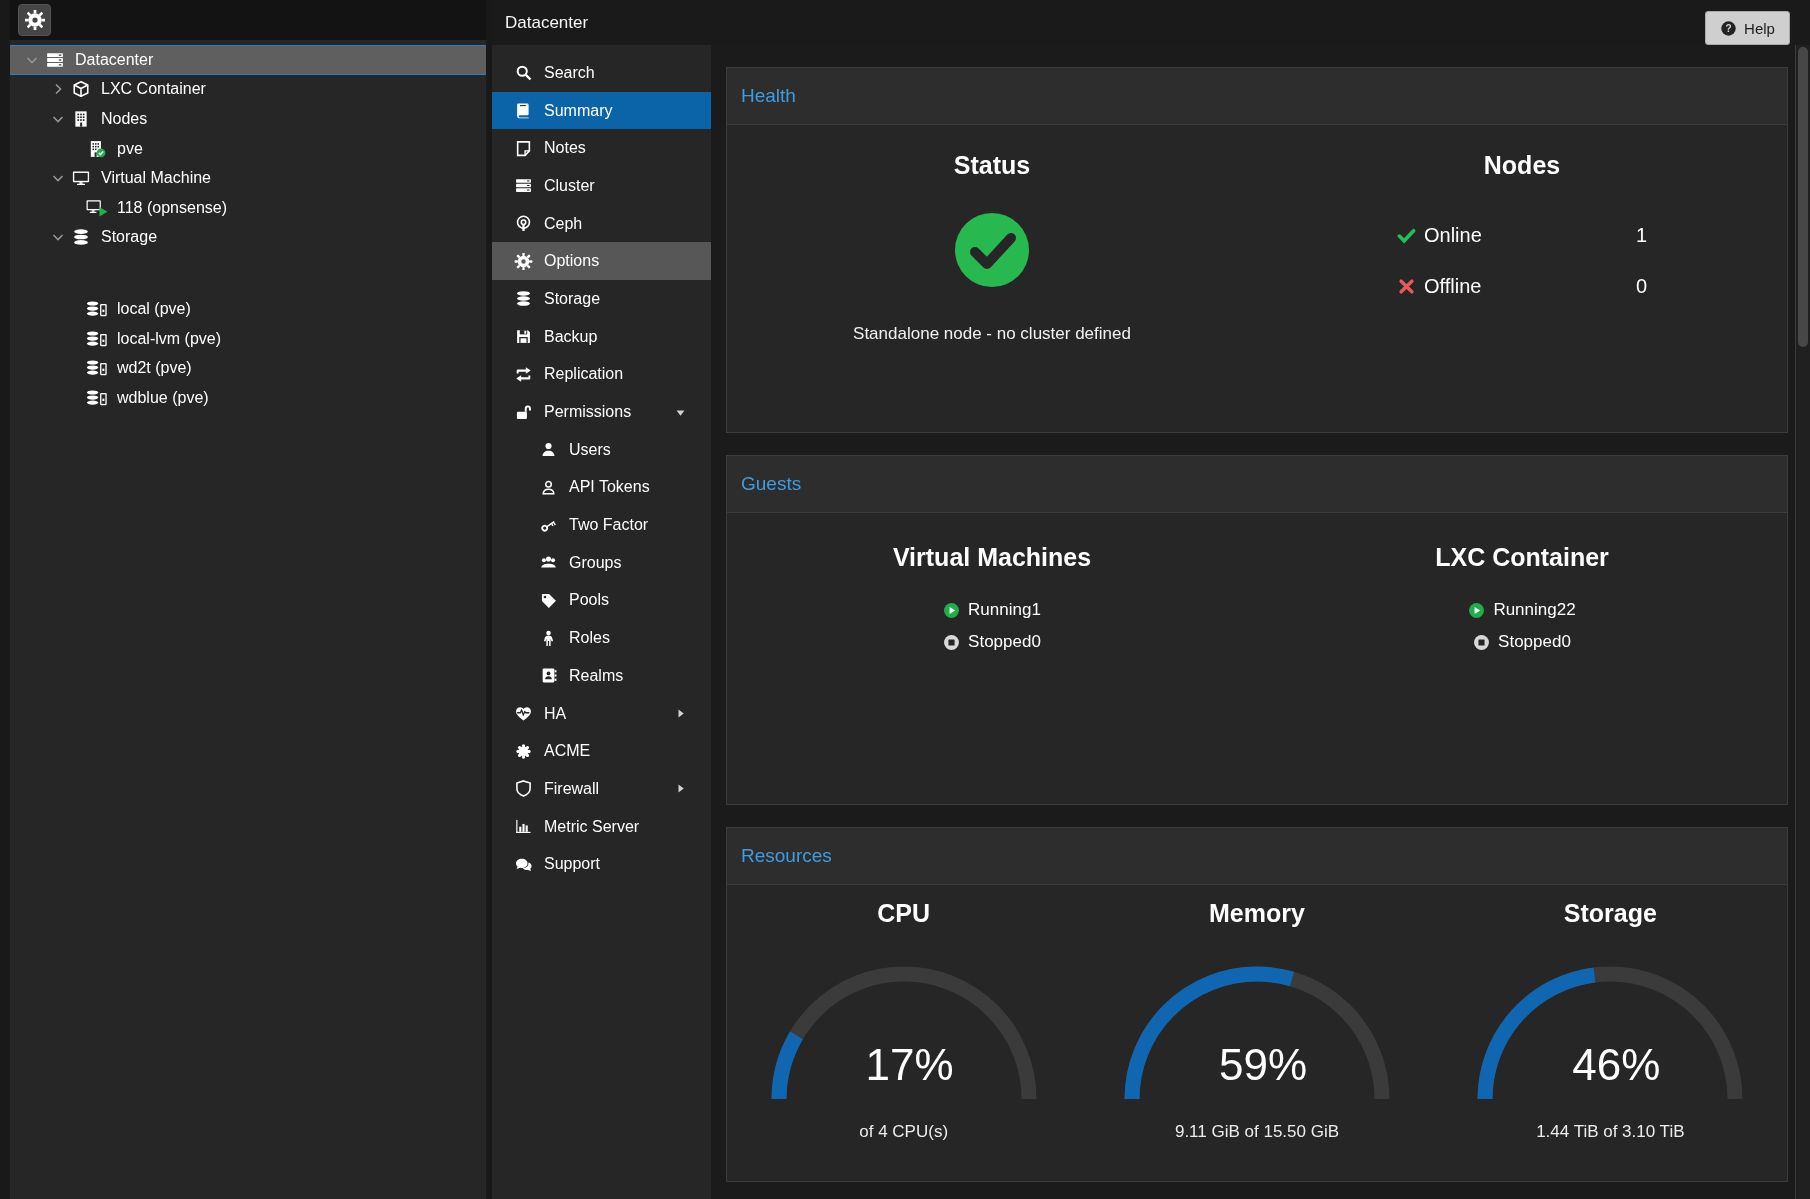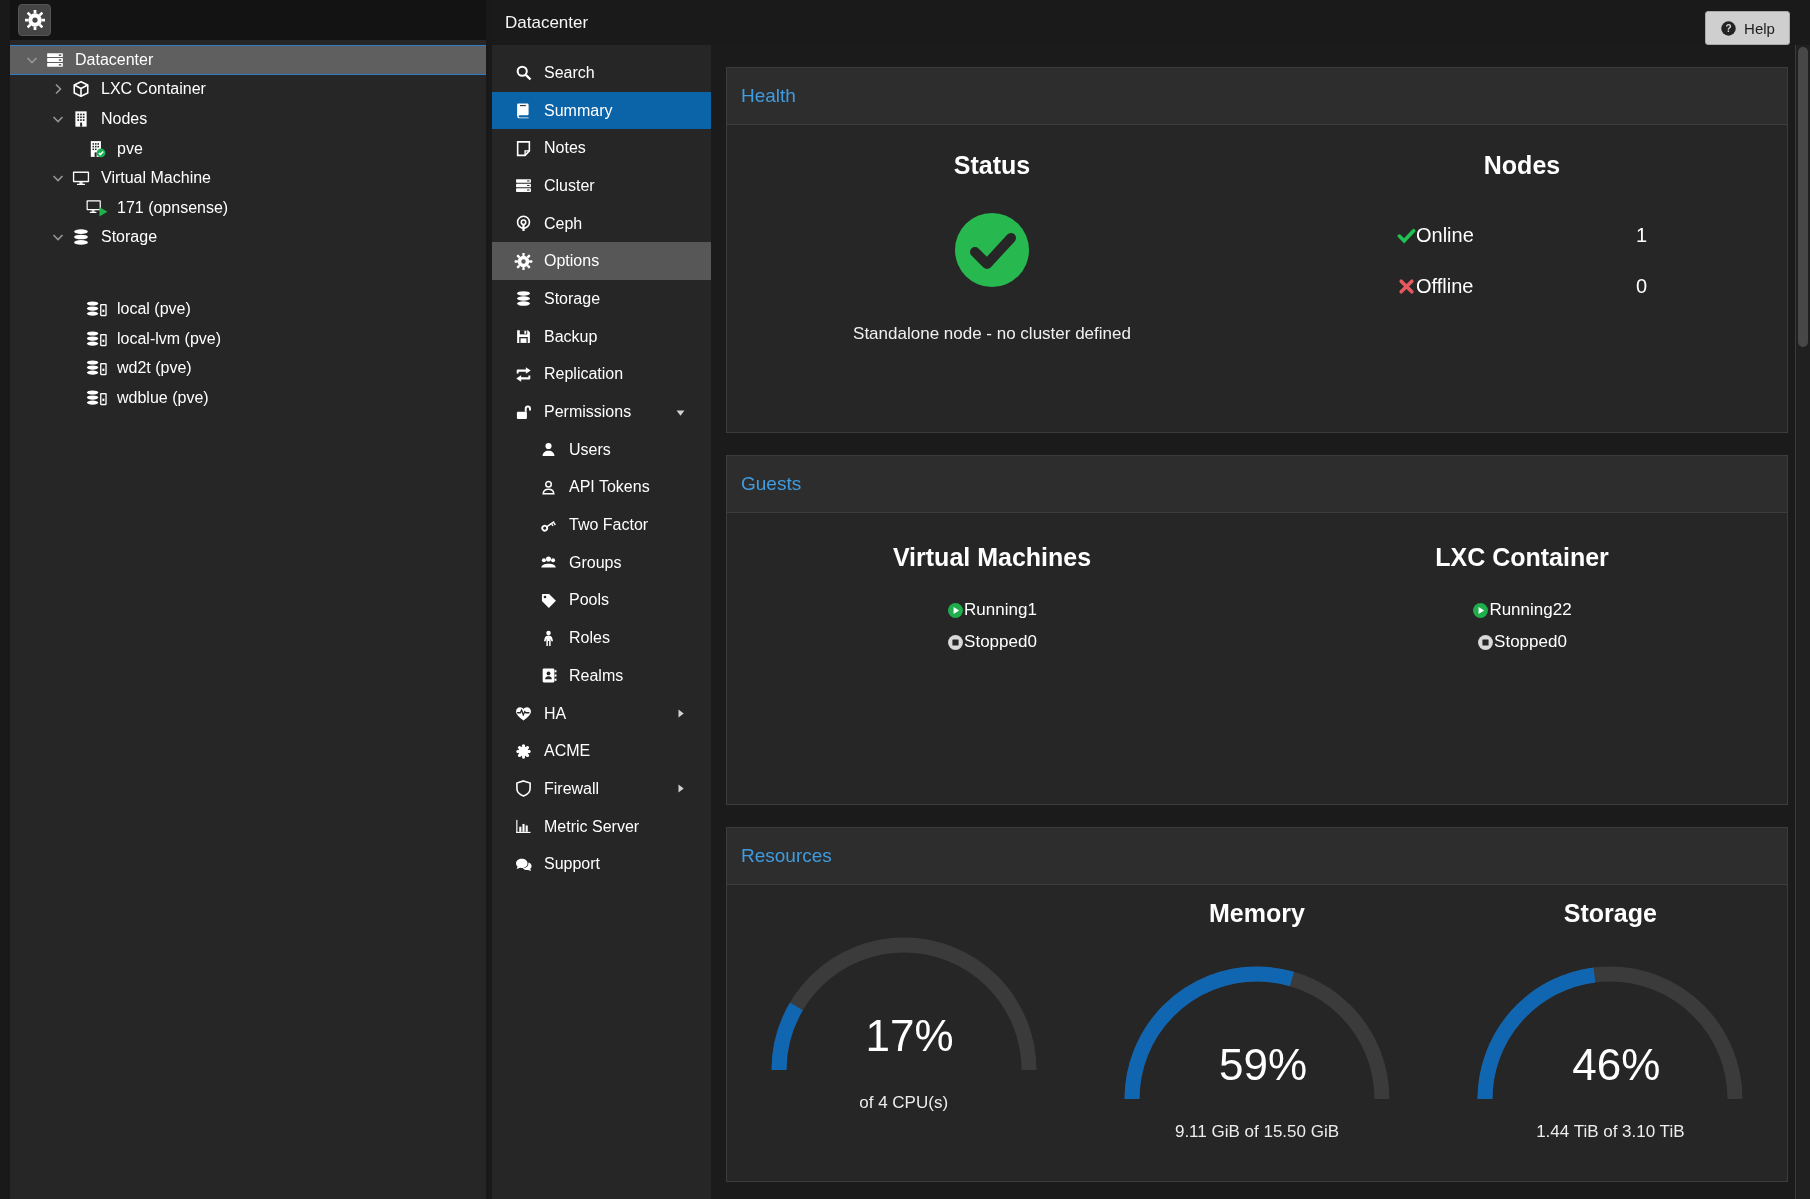--- a/index.html
+++ b/index.html
@@ -47,21 +47,21 @@
   .panel.health { height:366px; } .panel.guests { height:350px; } .panel.resources { height:355px; }
 
   .pbody { display:flex; }
   .half { flex:1; text-align:center; padding-top:26px; }
   .half h3, .third h3 { font-size:25px; font-weight:bold; color:#fff; }
   .status-icon { width:80px; height:80px; margin:30px auto 0; }
   .status-msg { margin-top:34px; font-size:17px; color:#f0f0f0;text-align:center; }
 
   .ntable { width:250px; margin:30px auto 0; }
   .nrow { height:51px; display:flex; align-items:center; justify-content:space-between; font-size:20px; }
-  .nlab { display:flex; align-items:center; gap:0; }
+  .nlab { display:flex; align-items:center; gap:8px; }
   .nrow .ic { width:19px; height:19px; }
   .green { color:var(--ok-green,#21c052); }
   .red { color:var(--err-red,#e4595e); }
 
   .gtable { width:350px; margin:22px auto 0; }
   .grow { height:32px; display:flex; align-items:center; justify-content:center; font-size:17px; }
   .grow .ic { width:17px; height:17px; }
   .guests .half { padding-top:30px; }
 
   .res-body { display:flex; }
@@ -205,21 +205,21 @@
           <svg viewBox="0 0 20 16" xmlns="http://www.w3.org/2000/svg">
             <g fill="currentColor">
               <rect x="0.5" y="1" width="13" height="9" rx="0.8"></rect>
               <rect x="5.2" y="10" width="2.6" height="1.4"></rect>
               <rect x="3.4" y="11.4" width="6.2" height="1.1" rx="0.4"></rect>
             </g>
             <rect x="1.6" y="2.1" width="10.8" height="6.8" fill="#262626"></rect>
             <path d="M12.2 7.2l7.3 4.3-7.3 4.3z" fill="#21b14b"></path>
           </svg>
         </span>
-        <span>171 (opnsense)</span>
+        <span>118 (opnsense)</span>
       </div>
       <div class="tree-row" style="padding-left: 40px;">
         <span class="ic expander">
           <svg viewBox="0 0 16 16" xmlns="http://www.w3.org/2000/svg">
             <path d="M3.5 6L8 10.5 12.5 6" fill="none" stroke="currentColor" stroke-width="1.6"></path>
           </svg>
         </span>
         <span class="ic ticon">
           <svg viewBox="0 0 16 16" xmlns="http://www.w3.org/2000/svg">
             <g fill="currentColor">
@@ -698,20 +698,21 @@
       </div>
     </div>
   </section>
 
   <section class="panel resources">
     <div class="phdr">
       <span class="ptitle">Resources</span>
     </div>
     <div class="res-body" id="gauges">
         <div class="third">
+          <h3>CPU</h3>
           <div class="gauge-wrap"><svg viewBox="0 0 280 150" xmlns="http://www.w3.org/2000/svg">
               <path d="M 15 145 A 125 125 0 0 1 265 145" fill="none" stroke="#3b3b3b" stroke-width="15"></path>
               <path d="M 15 145 A 125 125 0 0 1 265 145" fill="none" stroke="#1166b2" stroke-width="15" stroke-dasharray="66.7588438887831 392.6990816987241"></path>
             </svg><div class="gauge-pct">17%</div></div>
           <div class="gauge-cap">of 4 CPU(s)</div>
         </div>
         <div class="third">
           <h3>Memory</h3>
           <div class="gauge-wrap"><svg viewBox="0 0 280 150" xmlns="http://www.w3.org/2000/svg">
               <path d="M 15 145 A 125 125 0 0 1 265 145" fill="none" stroke="#3b3b3b" stroke-width="15"></path>

